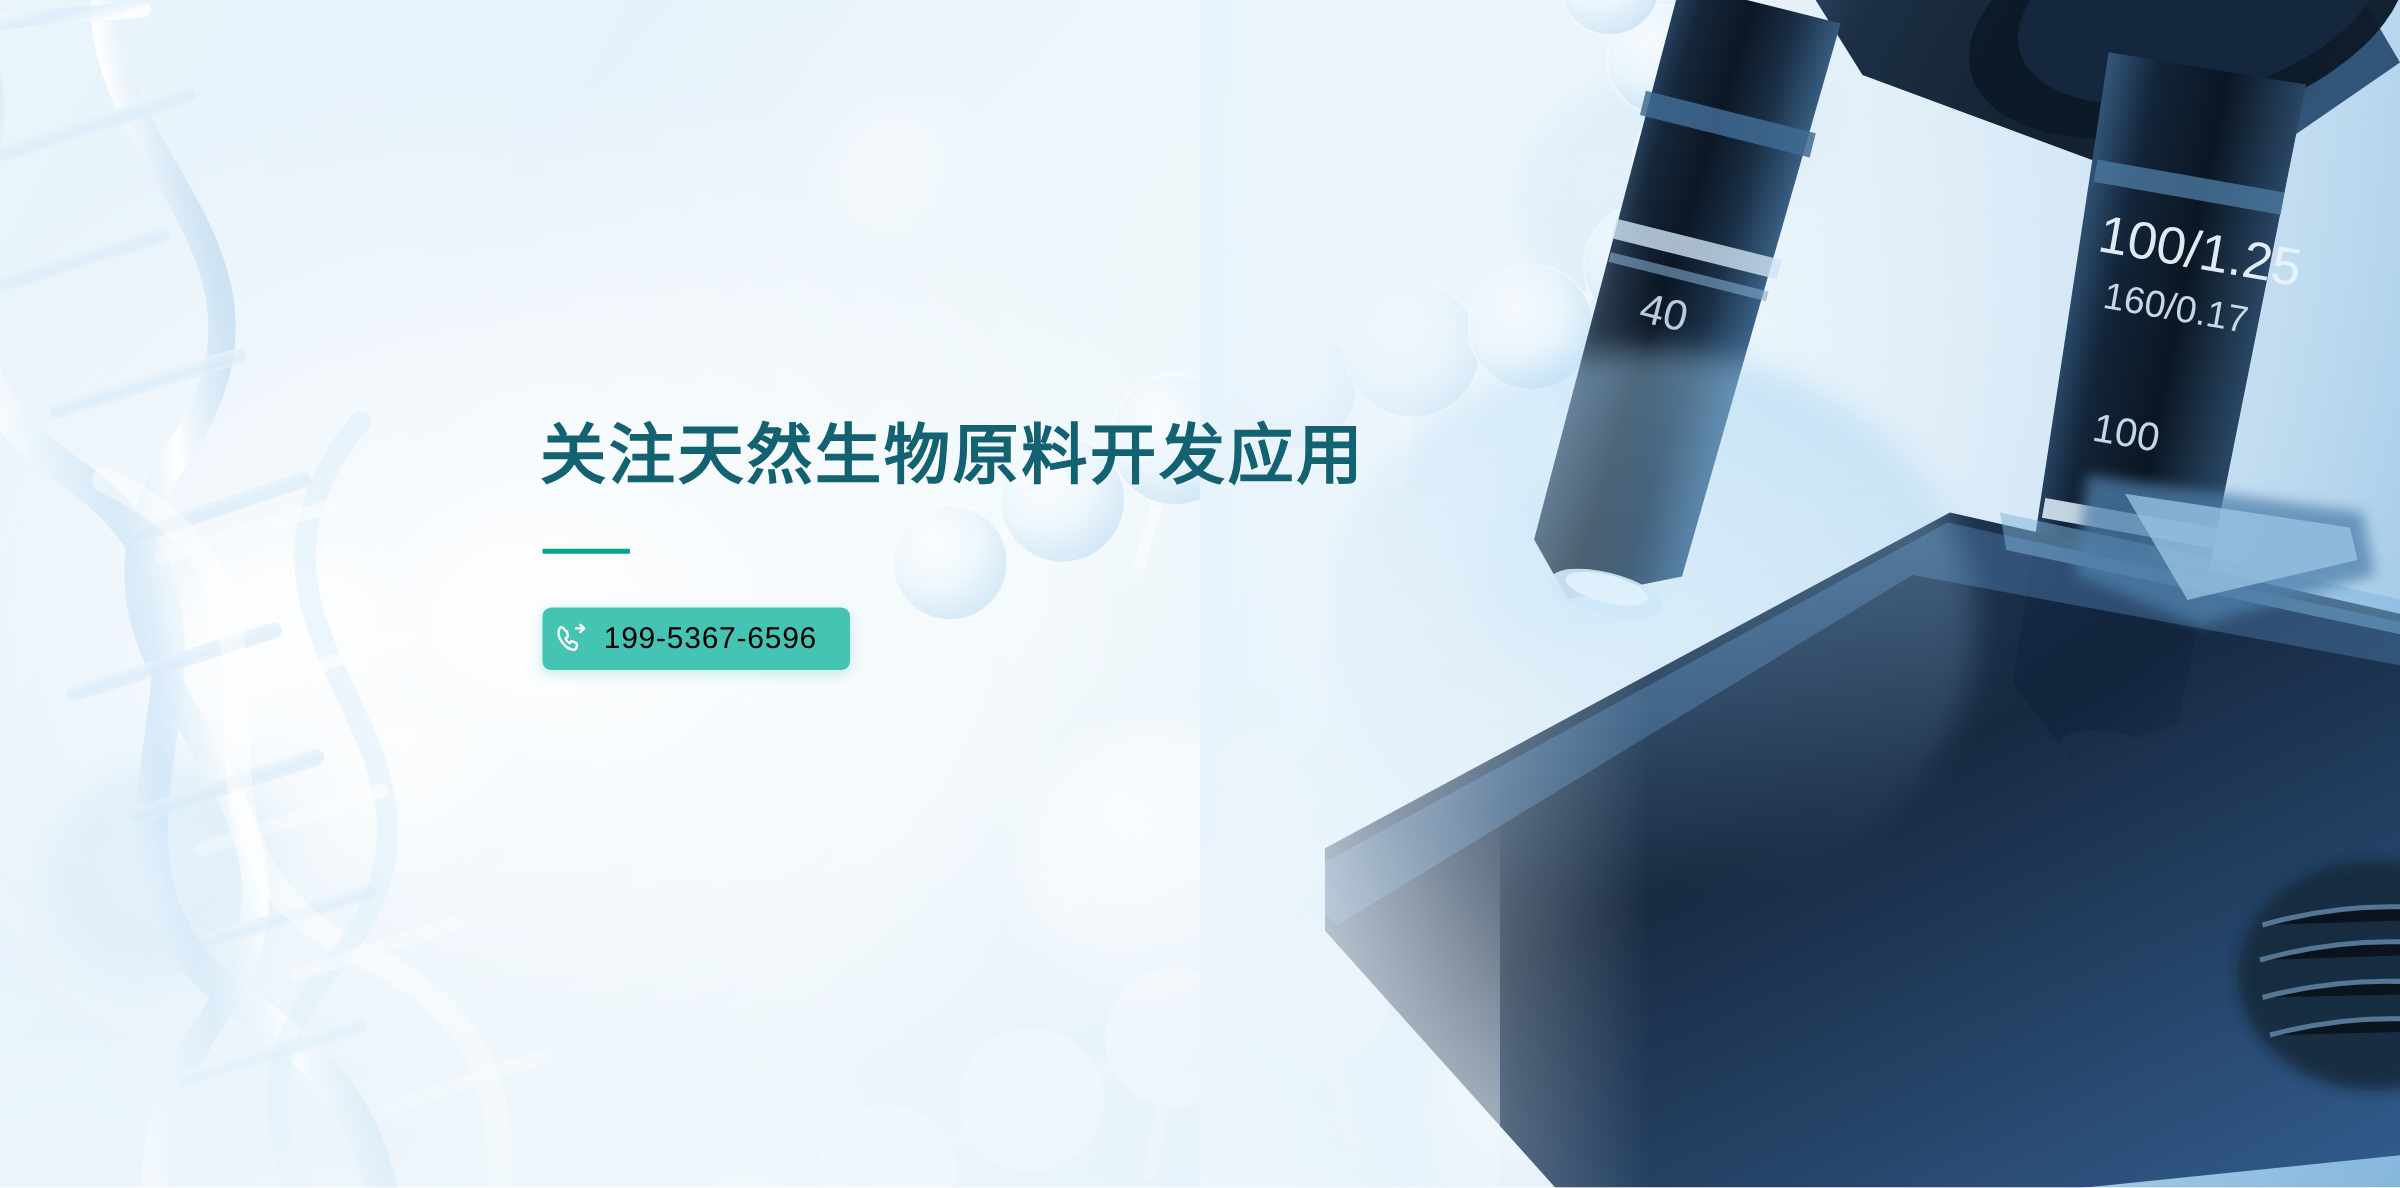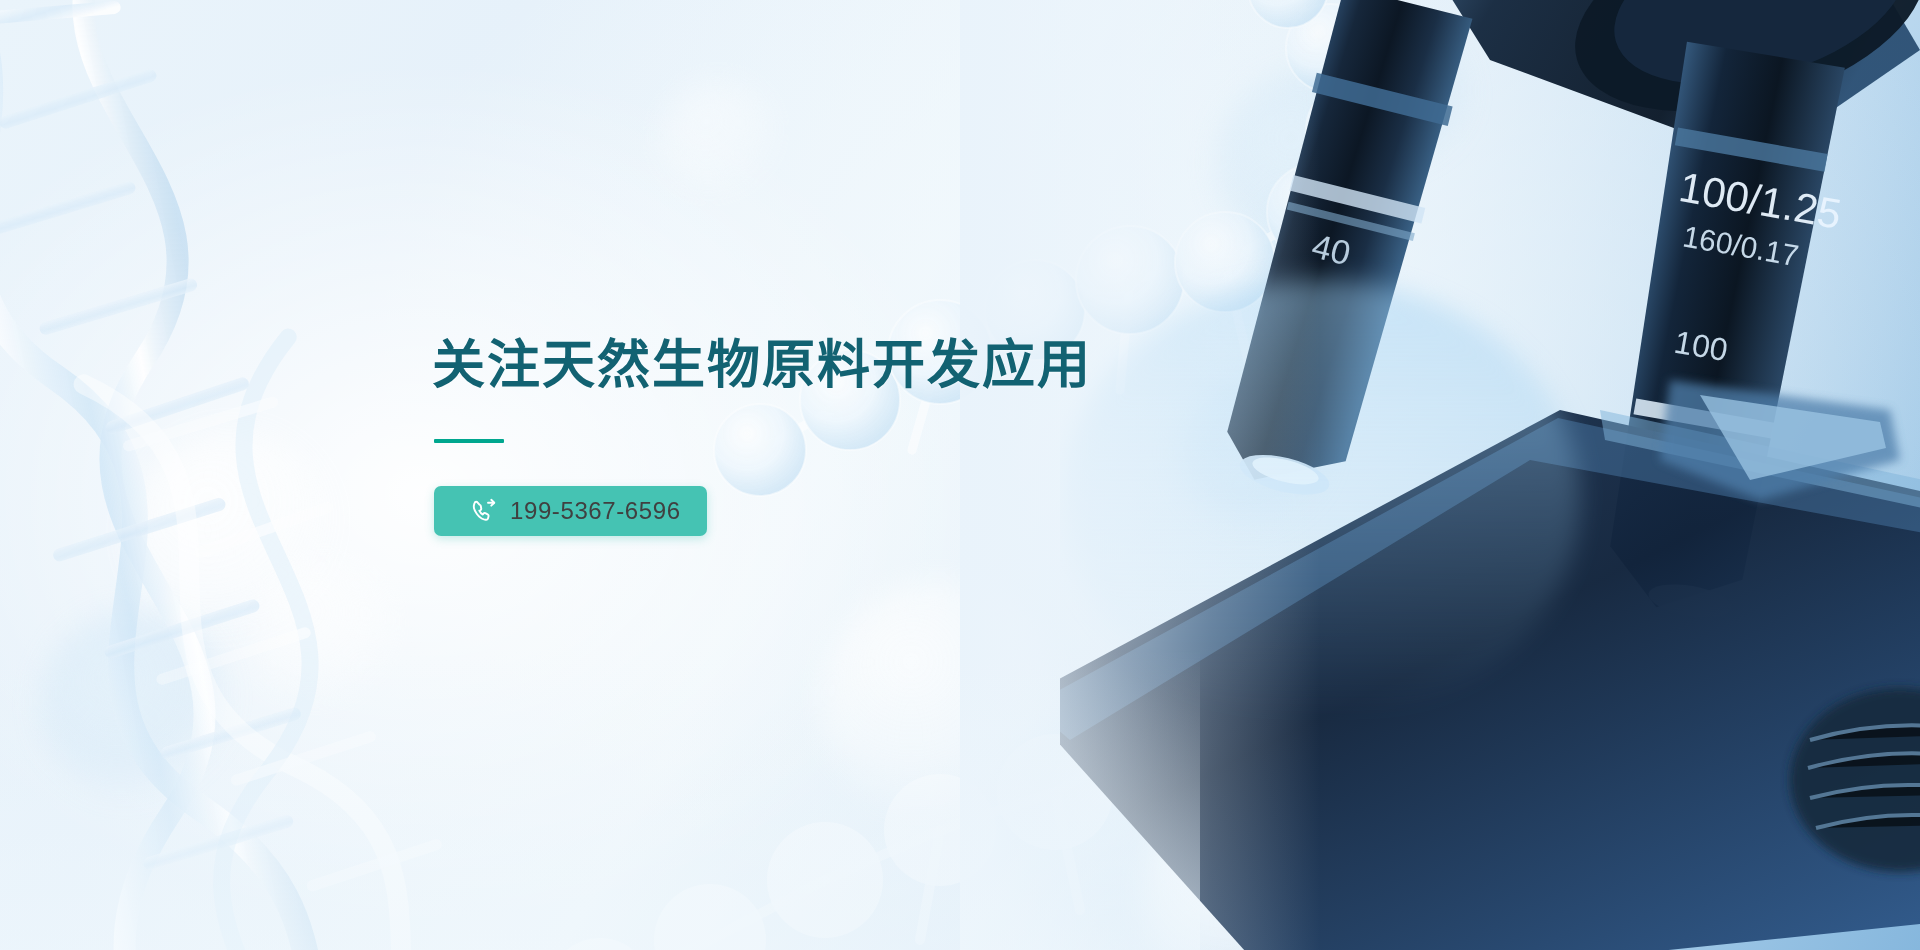--- a/index.html
+++ b/index.html
@@ -89,24 +89,24 @@
     letter-spacing: .4px;
   }
   .lede-line { display:block; white-space: nowrap; }
 
   .cta {
     margin: 43px 0 0 2px;
     display: inline-flex;
     align-items: center;
     gap: 13px;
     background: #45c3b3;
-    color: #404040;
+    color: #000000;
     border: none;
     border-radius: 7px;
-    padding: 0 26px 0 36px;
+    padding: 0 26px 0 9px;
     height: 50px;
     cursor: pointer;
     box-shadow: 0 3px 10px rgba(69,195,179,0.30);
     font-family: inherit;
   }
   .cta .phone-num {
     font-size: 24px;
     letter-spacing: .6px;
     line-height: 1;
     white-space: nowrap;

